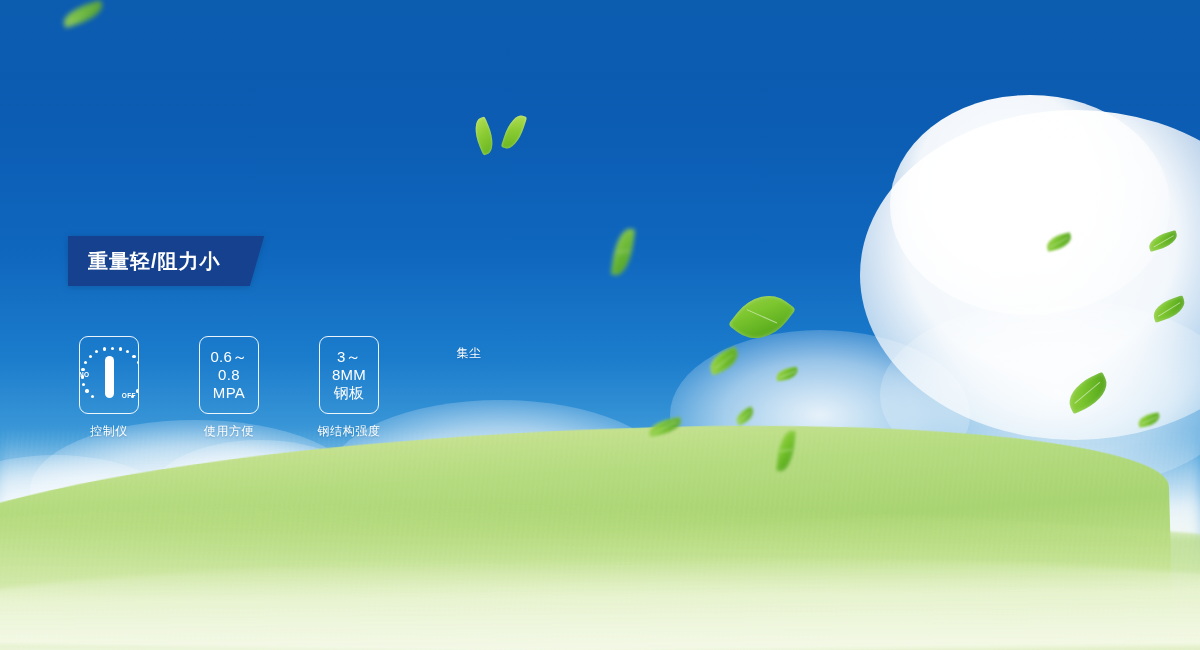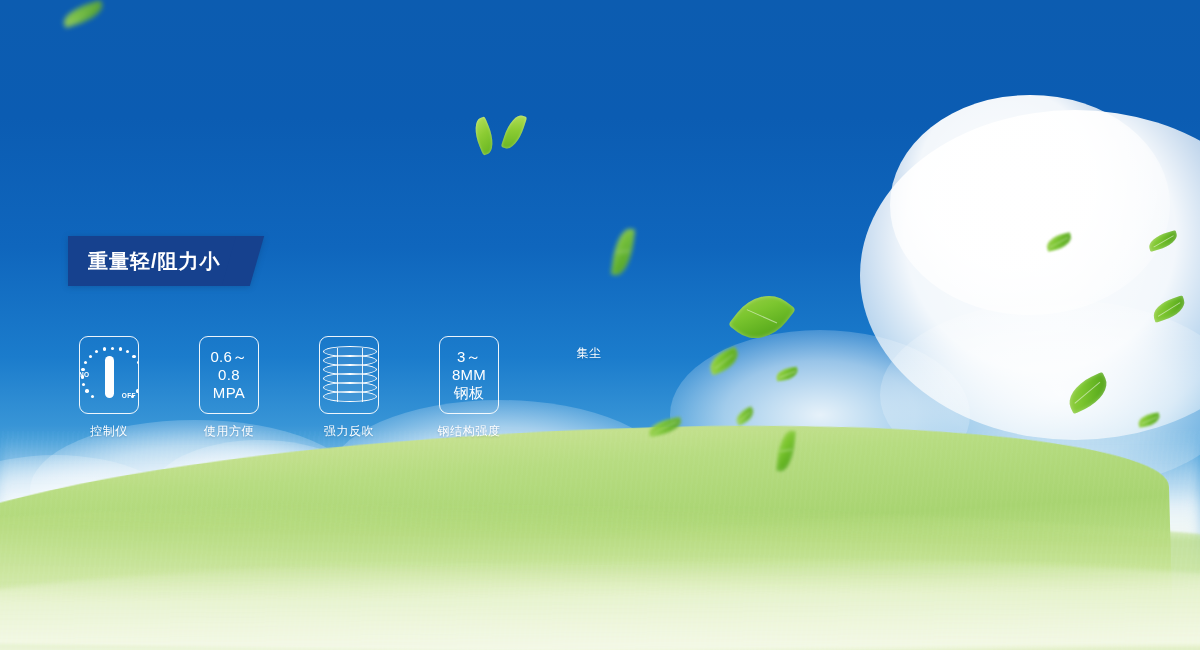--- a/index.html
+++ b/index.html
@@ -294,34 +294,20 @@
     <div class="feat">
       <div class="feat-box">
         <div class="feat-text">
           <div>0.6～0.8</div>
           <div>MPA</div>
         </div>
       </div>
       <div class="feat-label">使用方便</div>
     </div>
 
-    <div class="feat">
-      <div class="feat-box">
-        <div class="ico-pleat">
-          <div class="core"></div>
-          <div class="ring" style="top:1px"></div>
-          <div class="ring" style="top:10px"></div>
-          <div class="ring" style="top:19px"></div>
-          <div class="ring" style="top:28px"></div>
-          <div class="ring" style="top:37px"></div>
-          <div class="ring" style="top:46px"></div>
-        </div>
-      </div>
-      <div class="feat-label">强力反吹</div>
-    </div>
 
     <div class="feat">
       <div class="feat-box">
         <div class="feat-text">
           <div>3～8MM</div>
           <div>钢板</div>
         </div>
       </div>
       <div class="feat-label">钢结构强度</div>
     </div>

